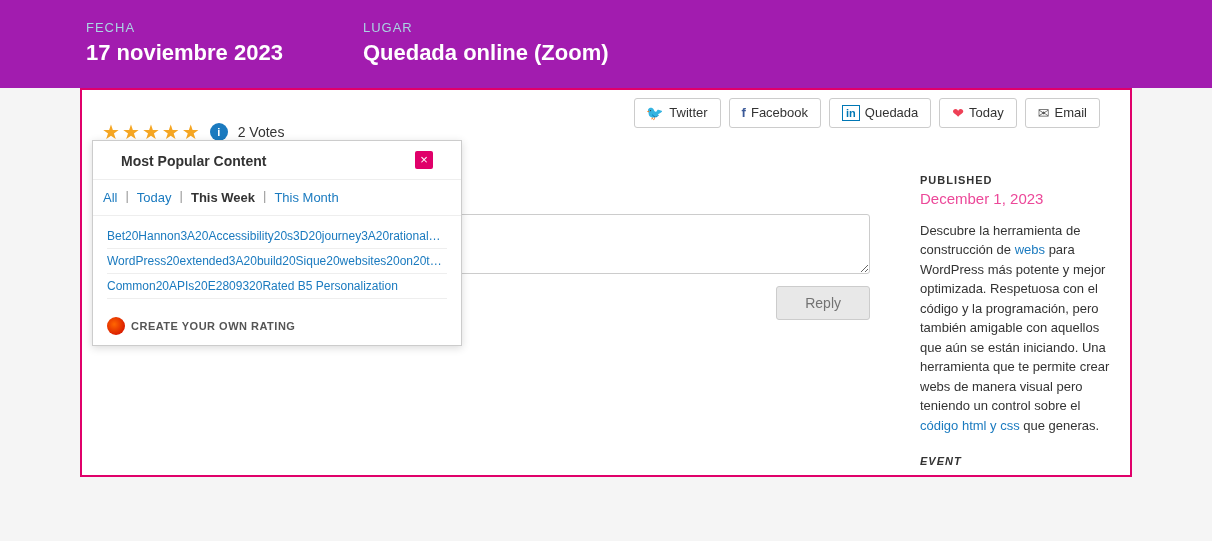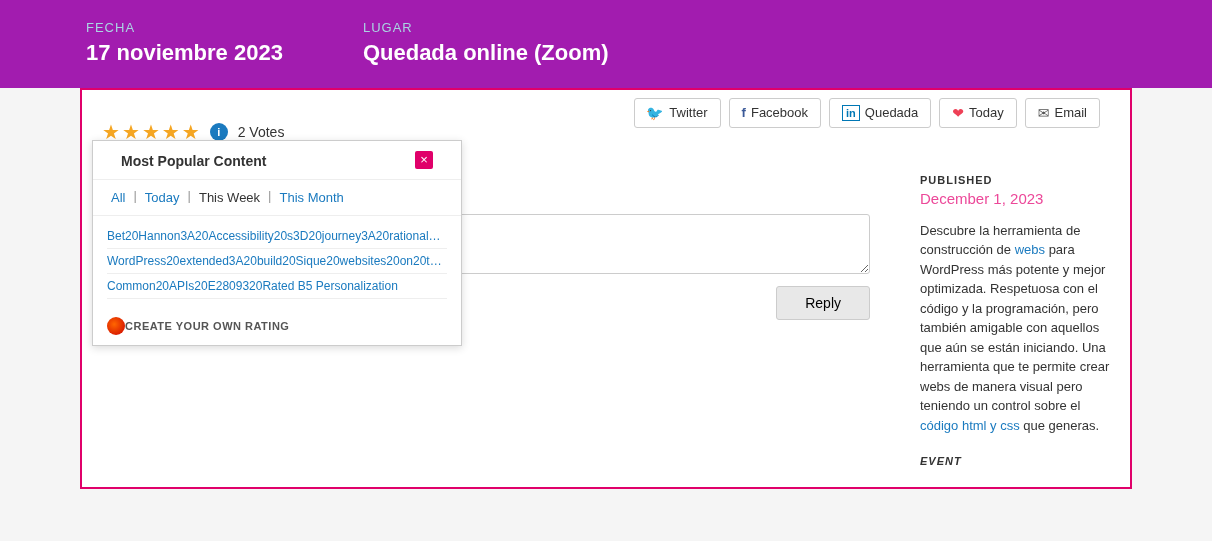--- a/index.html
+++ b/index.html
@@ -110,31 +110,31 @@
       font-size: 13px;
       cursor: pointer;
       display: flex;
       align-items: center;
       justify-content: center;
       border-radius: 2px;
     }
     .popup-tabs {
       display: flex;
       gap: 0;
-      padding: 8px 14px;
+      padding: 8px 6px;
       border-bottom: 1px solid #eee;
       font-size: 13px;
     }
     .popup-tab {
       cursor: pointer;
       color: #1a7abf;
       padding: 2px 4px;
     }
     .popup-tab.active {
-      font-weight: normal;
+      font-weight: bold;
       color: #333;
       text-decoration: none;
     }
     .popup-tab-sep { color: #999; padding: 0 4px; }
     .popup-links {
       padding: 8px 14px;
     }
     .popup-link {
       display: block;
       color: #1a7abf;
@@ -143,20 +143,21 @@
       padding: 5px 0;
       border-bottom: 1px solid #eee;
       overflow: hidden;
       text-overflow: ellipsis;
       white-space: nowrap;
     }
     .popup-footer {
       padding: 10px 14px;
       display: flex;
       align-items: center;
+      gap: 6px;
     }
     .popup-footer-icon {
       width: 18px;
       height: 18px;
       background: radial-gradient(circle at 40% 40%, #ff6600, #cc0000);
       border-radius: 50%;
     }
     .popup-footer-text {
       font-size: 11px;
       color: #555;
@@ -195,27 +196,27 @@
       justify-content: flex-end;
       margin-top: 8px;
     }
     .reply-btn {
       background: #e8e8e8;
       border: 1px solid #ccc;
       padding: 8px 28px;
       font-size: 14px;
       cursor: pointer;
       border-radius: 3px;
-      color: #000000;
+      color: #737373;
     }
 
     
     .right-sidebar {
       width: 220px;
-      padding: 20px 20px 20px 10px;
+      padding: 20px 20px 8px 10px;
       font-size: 13px;
     }
     .sidebar-section-label {
       font-size: 11px;
       font-weight: bold;
       color: #333;
       text-transform: uppercase;
       letter-spacing: 1px;
       margin-bottom: 4px;
     }

